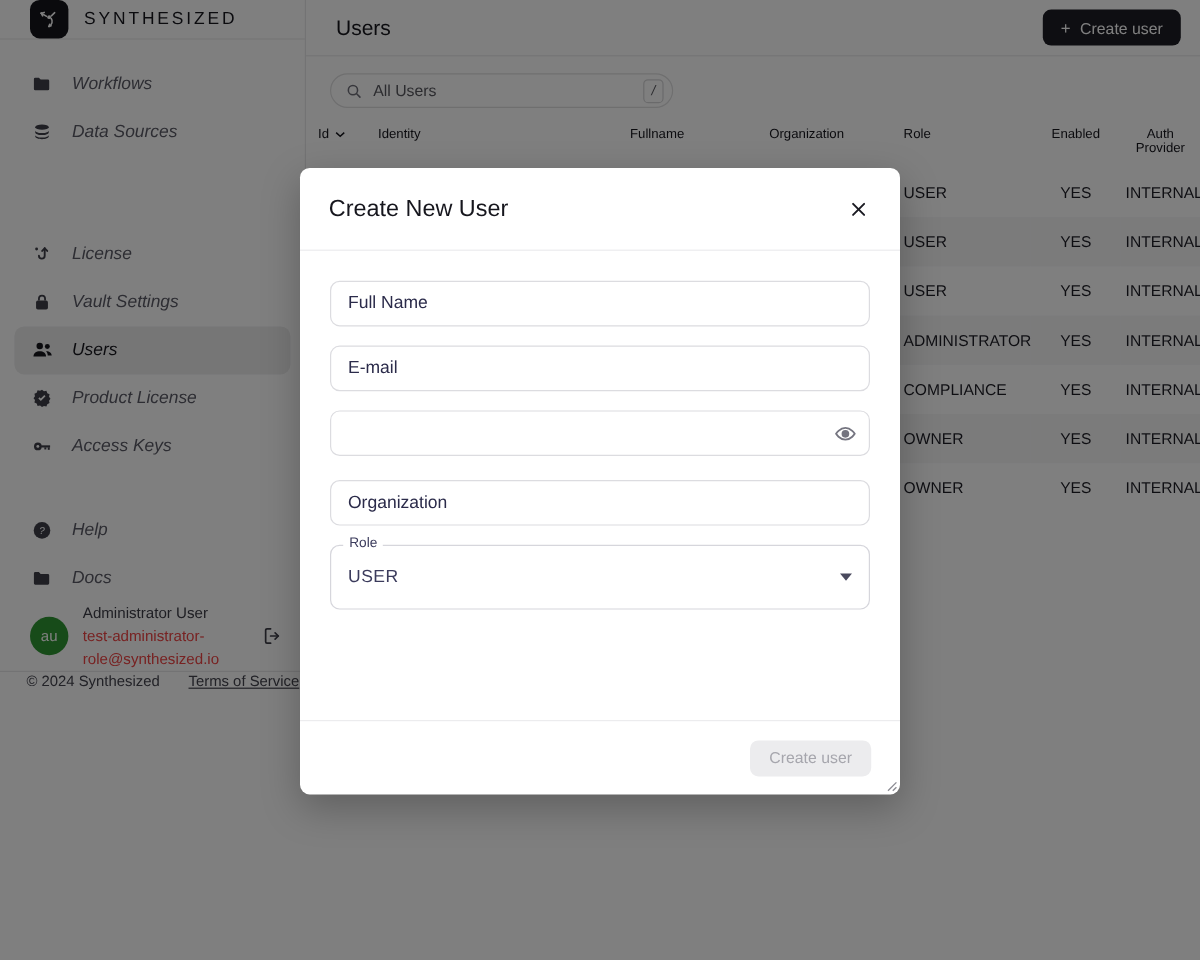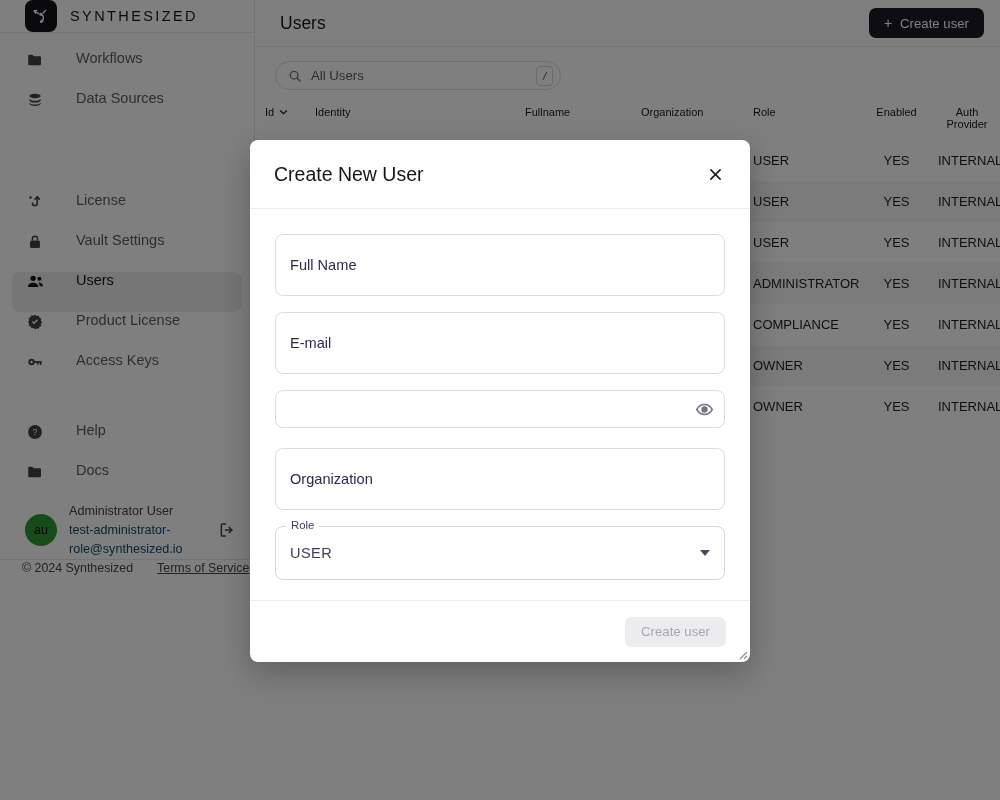--- a/index.html
+++ b/index.html
@@ -51,29 +51,30 @@
 
   .nav-group { padding-top: 17px; }
   .nav-group.admin { padding-top: 30px; }
   .nav-head {
     font-size: 14.5px;
     color: #16161d;
     padding: 0 0 12px 25px;
     font-weight: 400;
   }
   .nav-item {
-    display: flex; 
-    gap: 31px;
+    display: flex; align-items: center;
+    gap: 15px;
     height: 40px;
     margin: 0 12px;
     padding-left: 13px;
     border-radius: 8px;
     color: #5b5b66;
     font-size: 14.5px;
     cursor: pointer;
+    font-style: italic;
   }
   .nav-item .ico {
     width: 20px; height: 20px;
     display: flex; align-items: center; justify-content: center;
     color: #3f3f49;
     flex: 0 0 20px;
   }
   .nav-item.active { background: #ececed; color: #16161d; }
   .nav-item.active .ico { color: #16161d; }
 
@@ -83,27 +84,27 @@
   
   .user-block {
     display: flex; align-items: center;
     gap: 12px;
     padding: 0 18px 0 25px;
     height: 82px;
   }
   .avatar {
     width: 32px; height: 32px; border-radius: 50%;
     background: #2e9632;
-    color: #000000; font-size: 12.5px;
+    color: #ffffff; font-size: 12.5px;
     display: flex; align-items: center; justify-content: center;
     flex: 0 0 32px;
   }
   .user-meta { flex: 1 1 auto; line-height: 19px; }
   .user-name { font-size: 12.6px; color: #3c3c46; }
-  .user-mail { font-size: 12.6px; color: #0c4a6e; word-break: break-all; }
+  .user-mail { font-size: 12.6px; color: #ef4444; word-break: break-all; }
   .logout-ico { color: #3f3f49; width: 18px; height: 18px; flex:0 0 18px; cursor: pointer; }
 
   .side-foot {
     border-top: 1px solid #e6e6e8;
     height: 46px;
     display: flex; align-items: center; gap: 24px;
     padding-left: 22px;
     font-size: 12.4px; color: #44444e;
   }
   .side-foot a { color: #44444e; text-decoration: underline; cursor: pointer; text-align: right; }
@@ -201,21 +202,21 @@
   .close-x {
     width: 26px; height: 26px;
     display: flex; align-items: center; justify-content: center;
     color: #1a1a22; cursor: pointer;
   }
   .modal-body {
     flex: 1 1 auto;
     padding: 25px 25px 0 25px;
   }
   .field {
-    width: 450px; height: 62px;
+    width: 450px; height: 38px;
     border: 1px solid #dcdce0;
     border-radius: 8px;
     display: flex; align-items: center;
     padding: 0 14px;
     margin-bottom: 16px;
     background: #fff;
   }
   .field .val { font-size: 14.6px; color: #2b2b4a; }
   .pw-label {
     font-size: 14.6px; color: #2b2b4a;

